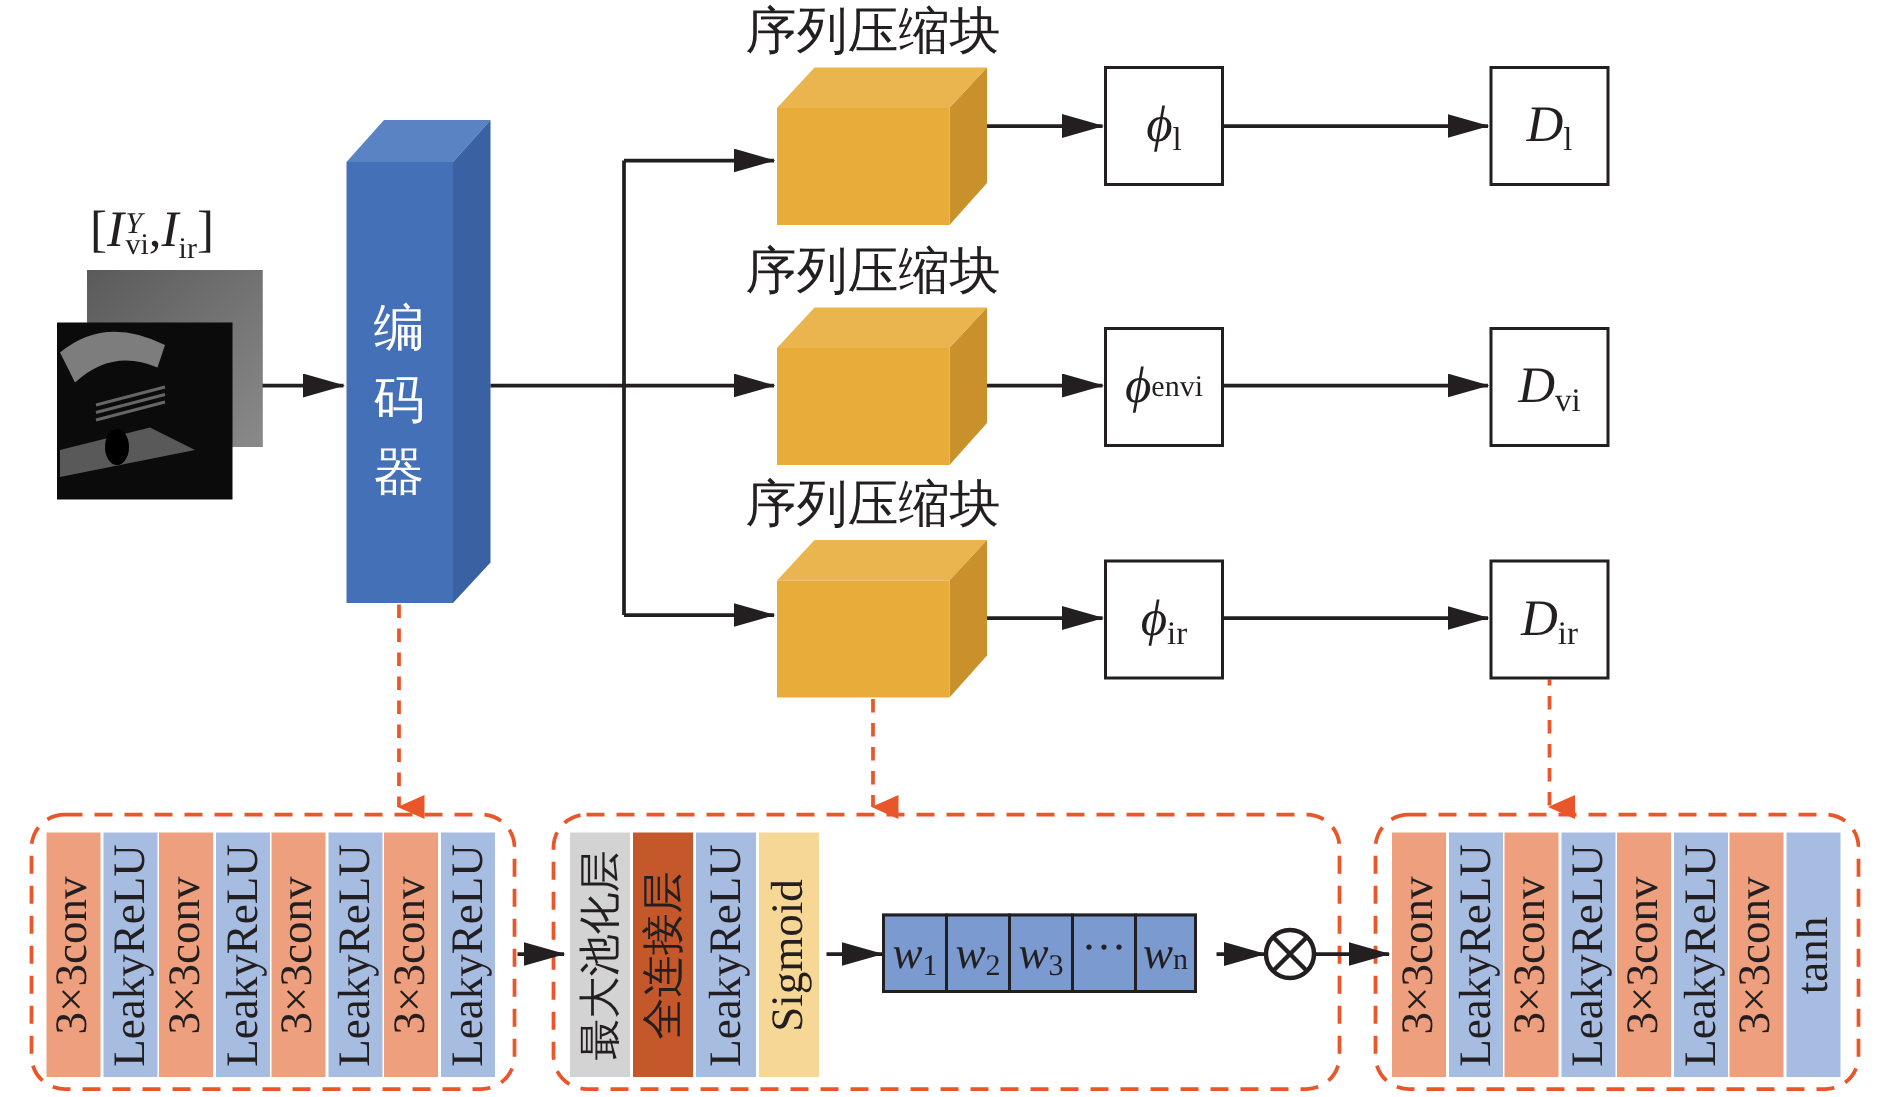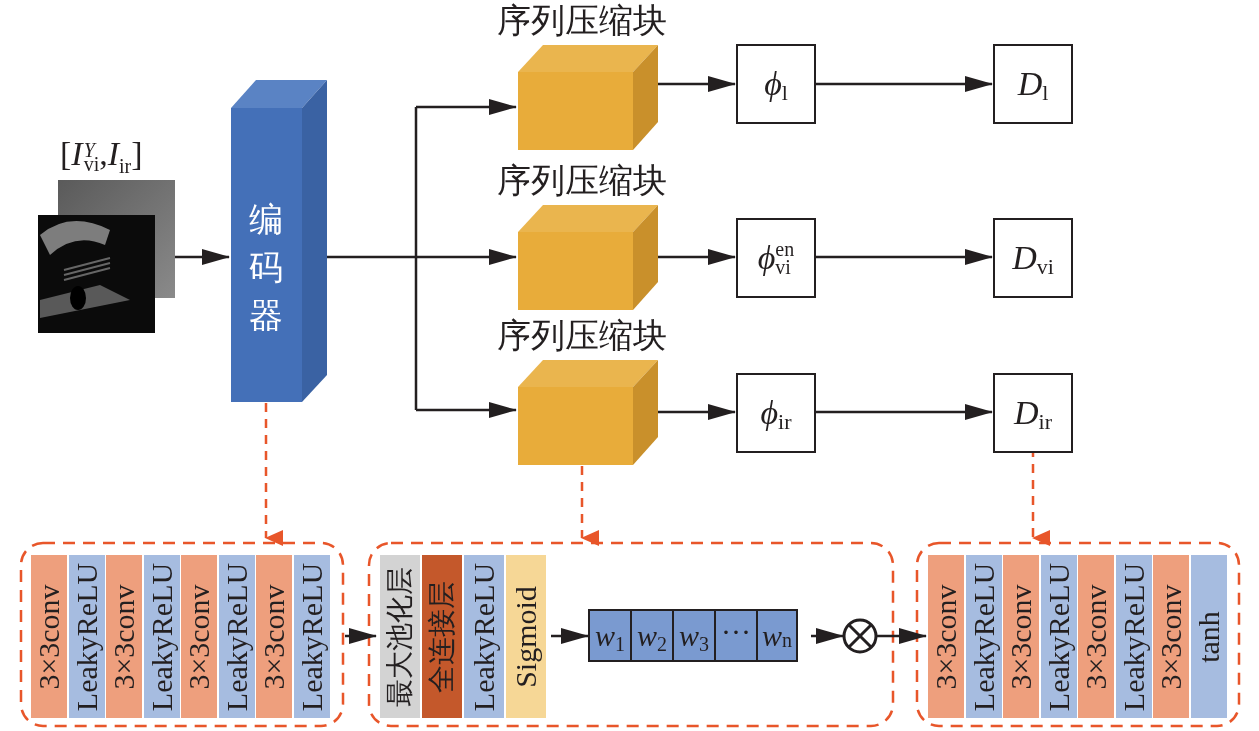--- a/index.html
+++ b/index.html
@@ -119,21 +119,21 @@
 <div class="abs title" style="left:497px; top:-2px;">序列压缩块</div>
 <div class="abs title" style="left:497px; top:158px;">序列压缩块</div>
 <div class="abs title" style="left:497px; top:313px;">序列压缩块</div>
 
 <div class="abs box" style="left:736px; top:44px; width:80px; height:80px;">
   <span>ϕ</span>
     <sub style="margin-top:18px">l</sub>
 </div>
 <div class="abs box" style="left:736px; top:218px; width:80px; height:80px;">
   <span>ϕ</span>
-  <span style="display:inline-flex; flex-direction:column; font-style:normal; font-size:20px; line-height:18px;">
+  <span style="display:inline-flex; flex-direction:row; font-style:normal; font-size:20px; line-height:18px;">
     <span>en</span>
     <span>vi</span>
   </span>
 </div>
 <div class="abs box" style="left:736px; top:373px; width:80px; height:80px;">
   <span>ϕ</span>
     <sub style="margin-top:18px">ir</sub>
 </div>
 
 <div class="abs box" style="left:993px; top:44px; width:80px; height:80px;">

